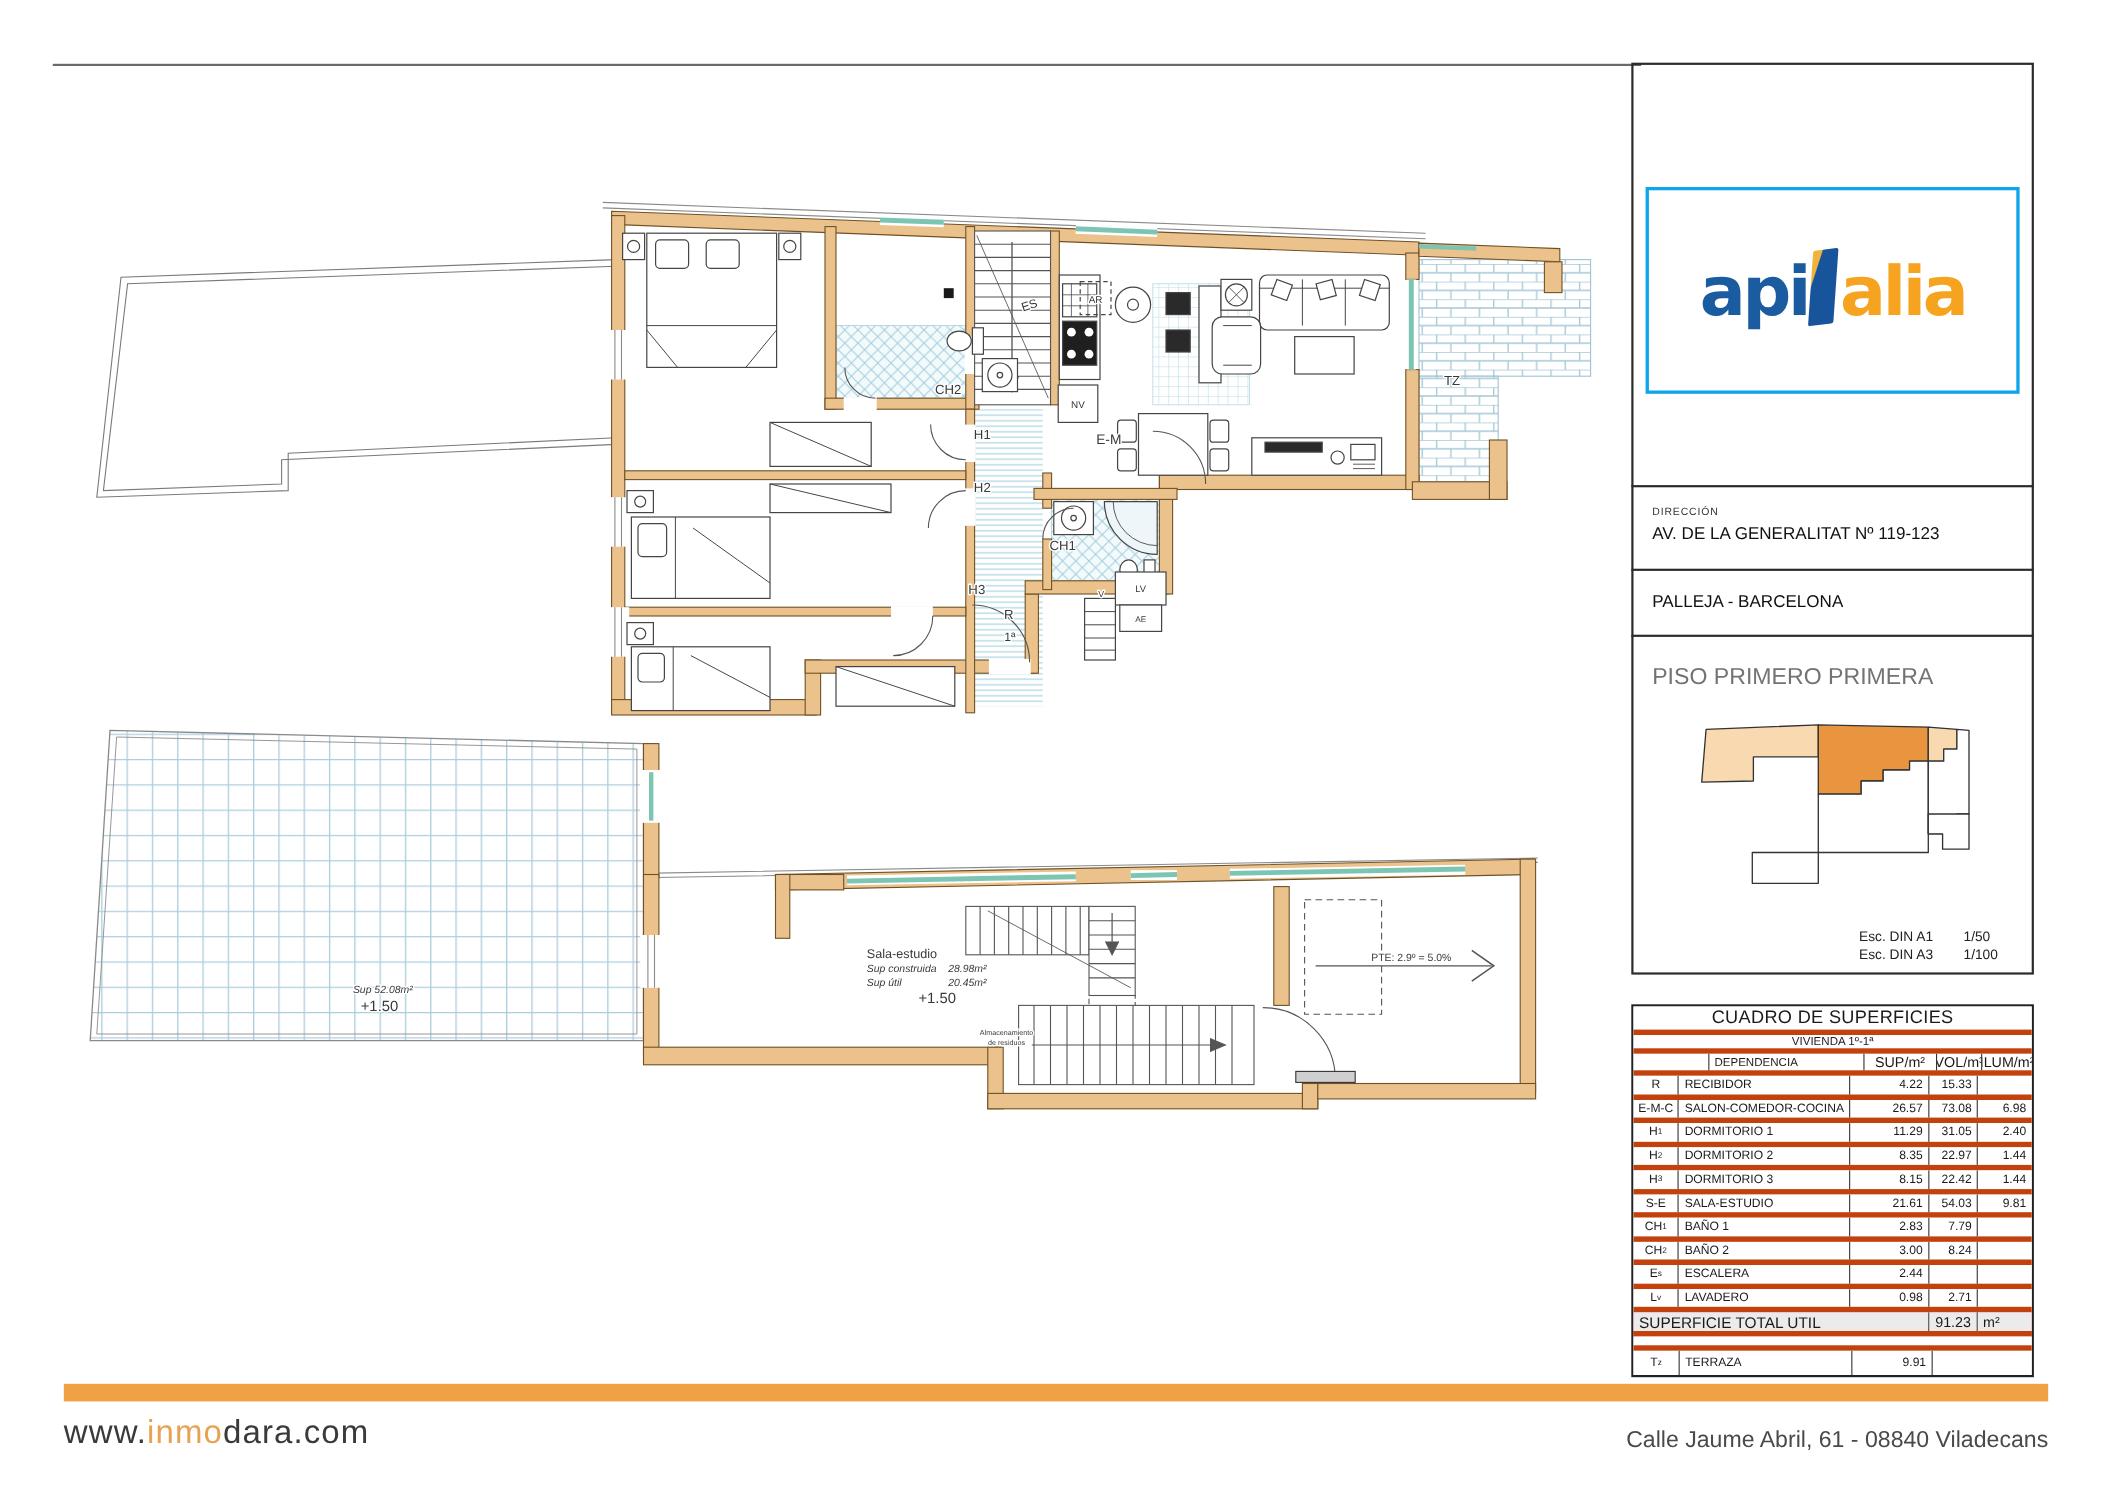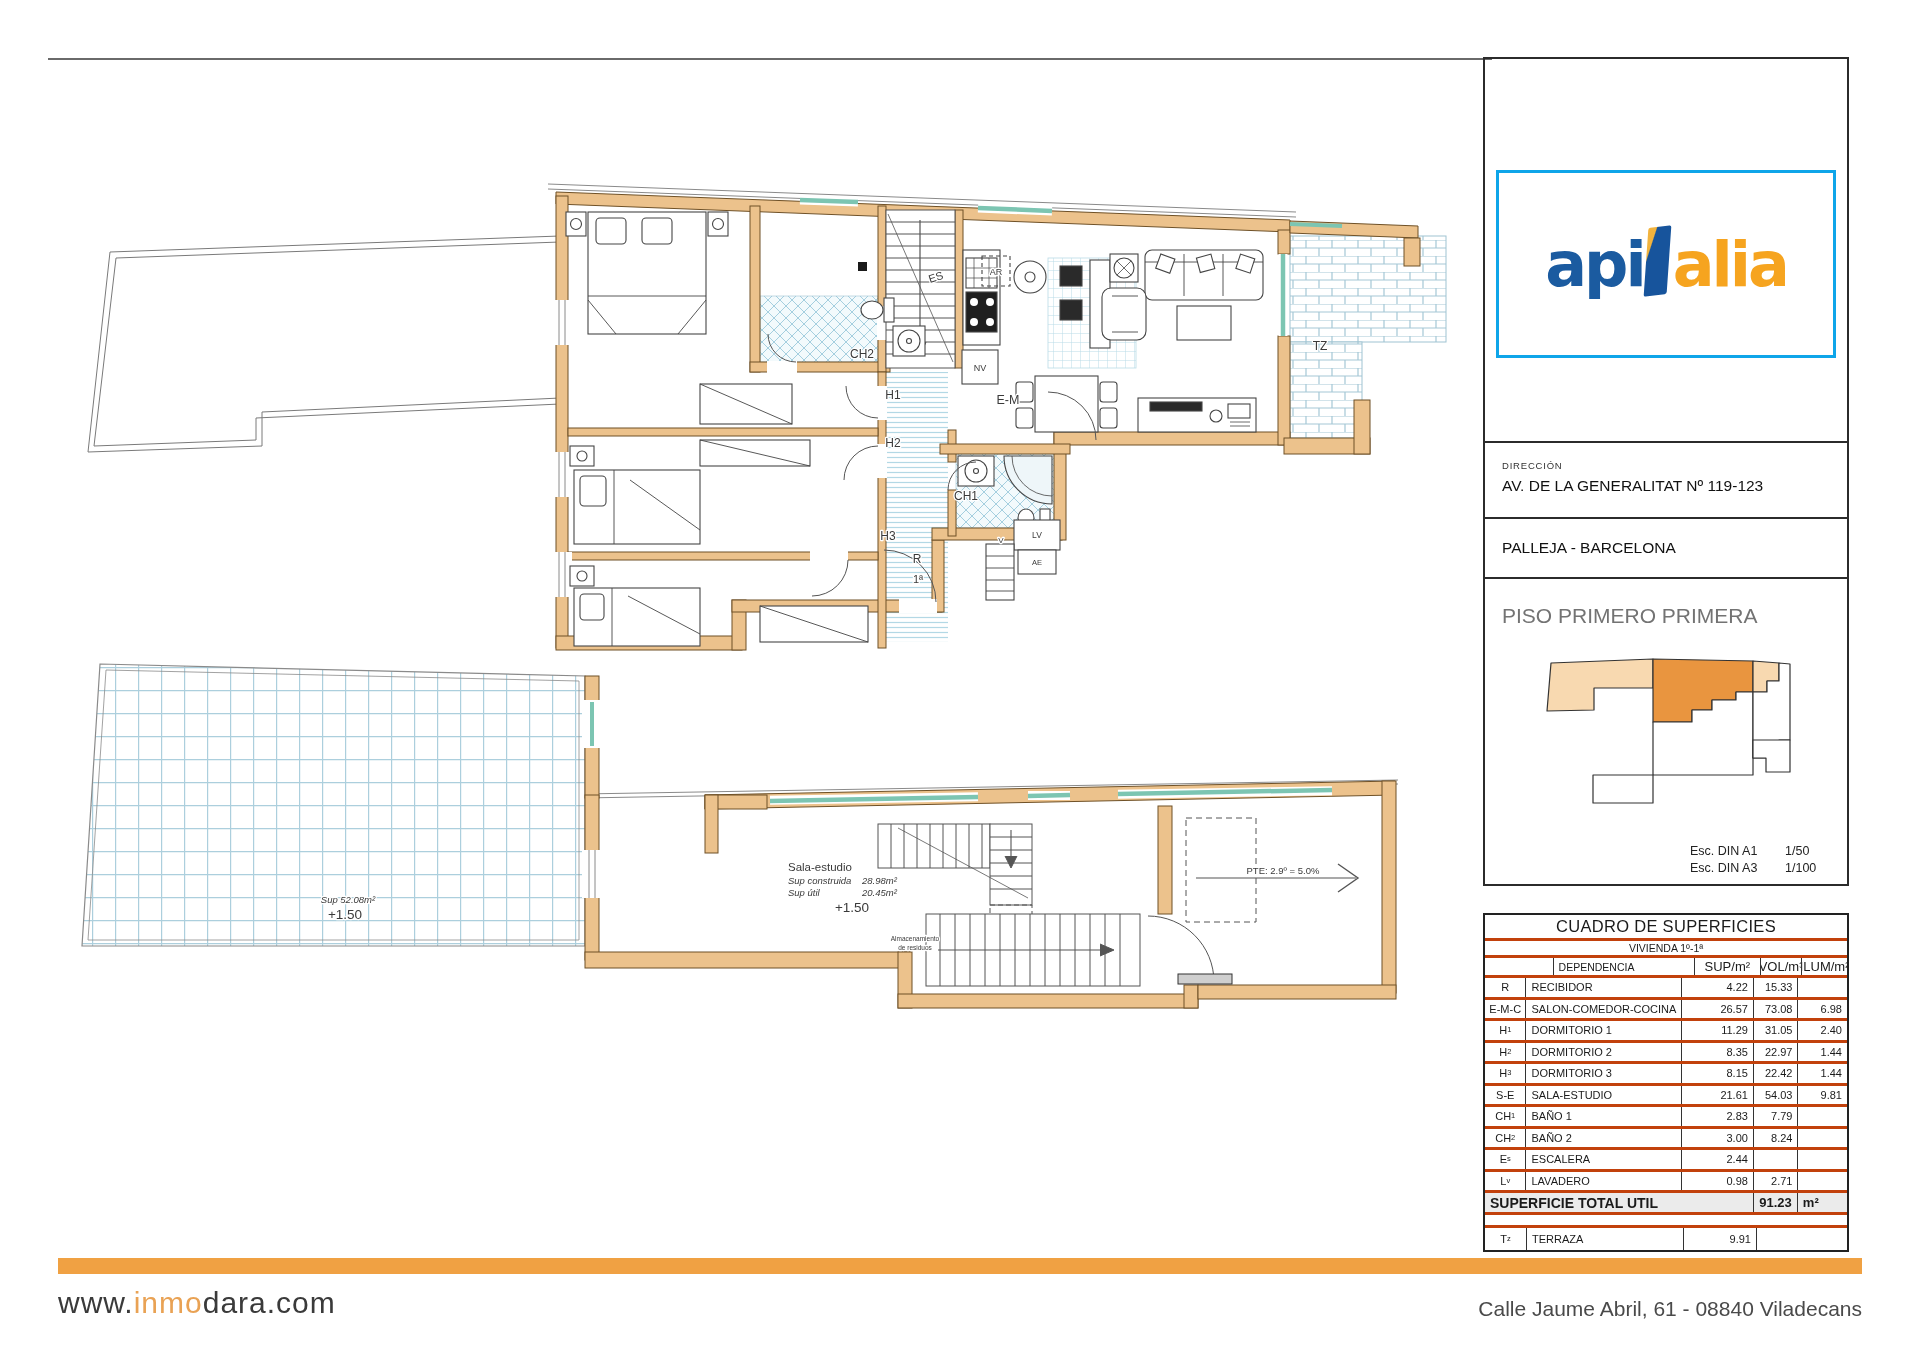--- a/index.html
+++ b/index.html
@@ -23,38 +23,38 @@
            transform:skewY(-7deg) skewX(-4deg);}
   #direccion-label{left:1502px;top:460px;font-size:9.5px;letter-spacing:.8px;color:#333;}
   #direccion{left:1502px;top:477px;font-size:15.5px;color:#111;}
   #city{left:1502px;top:539px;font-size:15.5px;color:#111;}
   #floor{left:1502px;top:604px;font-size:21px;color:#737373;}
   #scales{left:1690px;top:842px;width:150px;font-size:12.5px;color:#222;}
   .scale-row{display:flex;height:17px;align-items:center;}
   .sc-label{width:95px;} .sc-value{width:50px;}
   
   #surface-table{position:absolute;left:1483px;top:913px;width:366px;border:2px solid #222;background:#fff;box-sizing:border-box;}
-  .trow{display:flex;border-bottom:3px solid #c2410c;box-sizing:border-box;background:#fff;}
+  .trow{display:flex;border-bottom:5px solid #c2410c;box-sizing:border-box;background:#fff;}
   .trow:last-child{border-bottom:none;}
   .tcell{box-sizing:border-box;border-right:1px solid #333;display:flex;align-items:center;
          font-size:11px;color:#1a1a1a;padding:0 5px;overflow:hidden;white-space:nowrap;background:transparent;}
   .tcell:last-child{border-right:none;}
   .c0{width:42px;justify-content:center;padding:0;}
   .c1{width:157px;}
   .c2{width:73px;justify-content:flex-end;}
   .c3{width:45px;justify-content:flex-end;}
   .c4{width:49px;justify-content:flex-end;}
   .t-head .c2,.t-head .c3,.t-head .c4{justify-content:center;font-size:13px;text-align:center;}
   .t-head .c1{font-size:10.5px;}
   .span-all{width:100%;justify-content:center;border-right:none;}
   .t-title{height:26px;} .title-text{font-size:16.5px;letter-spacing:.3px;}
   .t-sub{height:17px;} .sub-text{font-size:10.5px;}
   .t-head{height:20px;padding-left:31px;}
   .t-data{height:21.5px;}
-  .t-total{height:22px;background:#ec4899;font-weight:bold;}
+  .t-total{height:22px;background:#ec4899;}
   .t-total .tcell{background:#ebebeb;}
   .ctotal{width:274px;font-size:14px;}
   .total-val{font-size:13px;} .total-unit{font-size:13px;justify-content:flex-start;width:50px;}
   .t-spacer{height:13px;}
   .t-tz{height:22px;}
   .cnote{flex:1;justify-content:center;font-size:10.5px;margin-top:44px;}
   sub{font-size:7.5px;line-height:0;}
   
   #footer-bar{left:58px;top:1258px;width:1804px;height:16px;}
   #site{left:58px;top:1286px;font-size:30px;letter-spacing:1px;color:#3a3a3a;}

